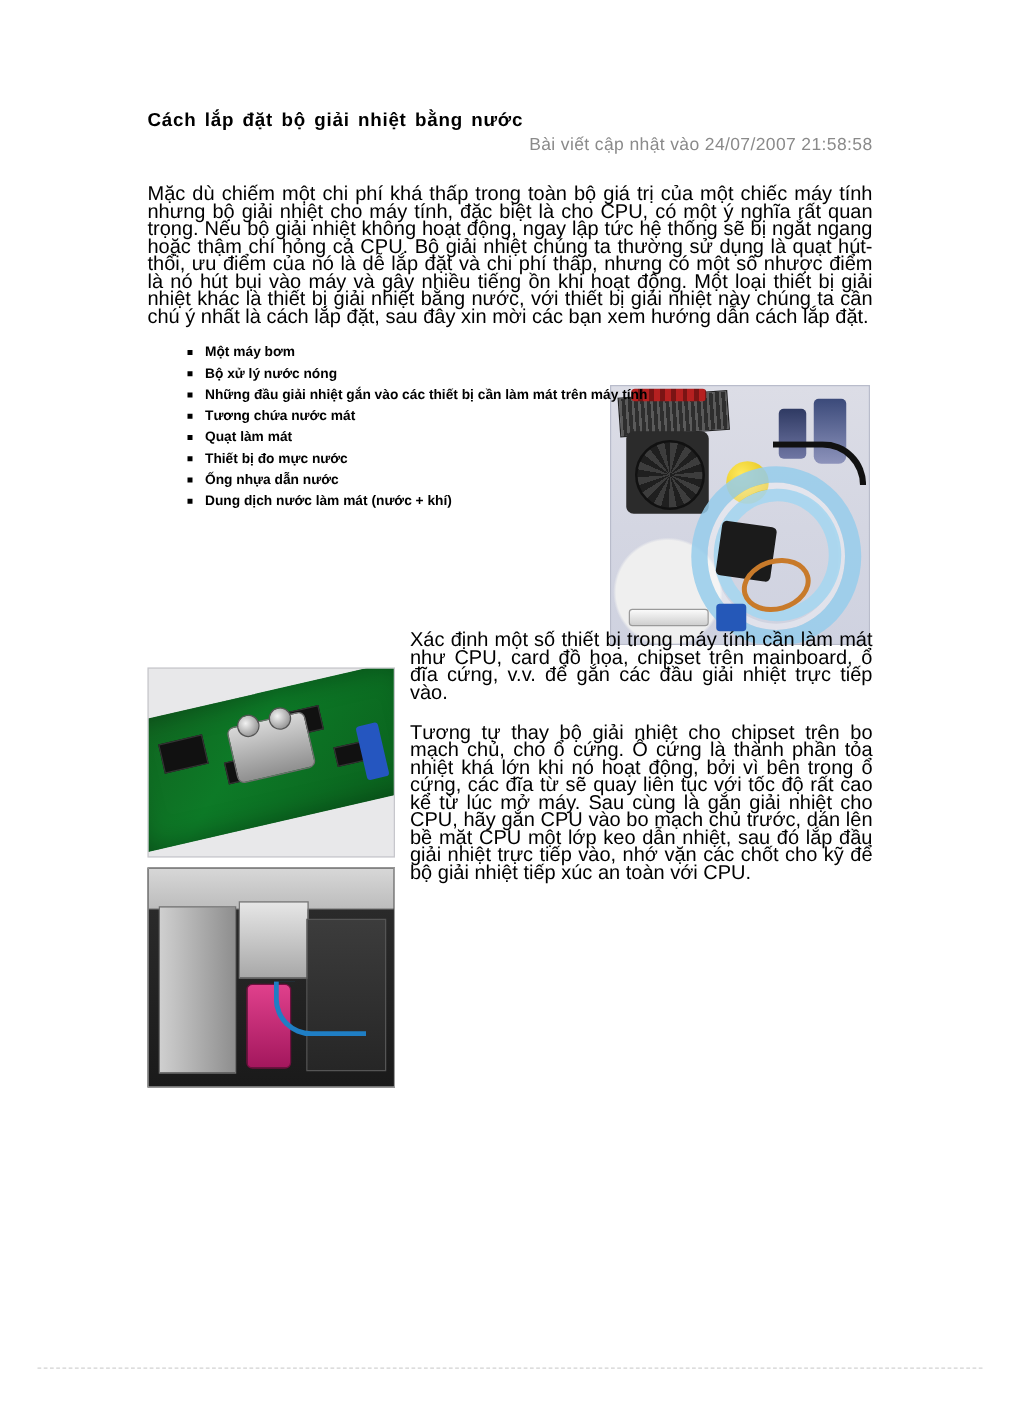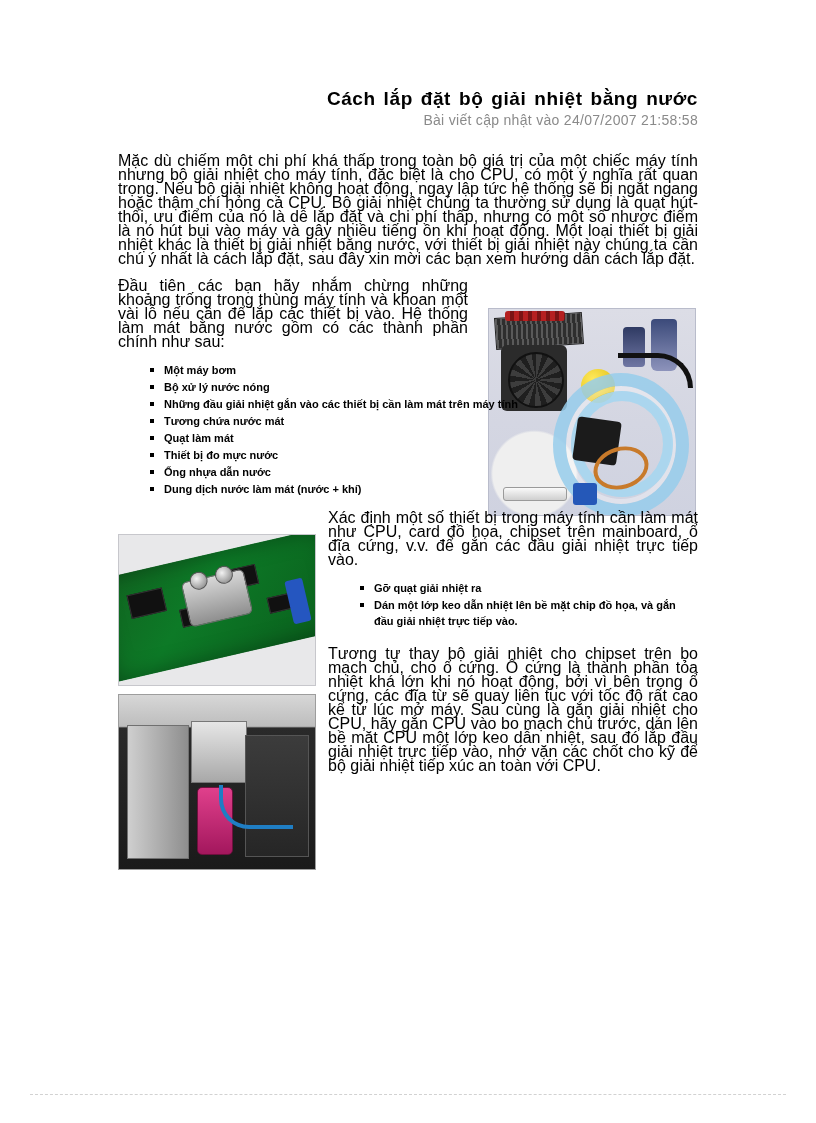--- a/index.html
+++ b/index.html
@@ -22,22 +22,22 @@
     box-sizing: border-box;
     padding: 0;
   }
   .content {
     position: absolute;
     left: 118px;
     top: 88px;
     width: 580px;
   }
   .doc-title {
-    text-align: right;
-    font-size: 19px;
+    text-align: left;
+    font-size: 15px;
     font-weight: bold;
     letter-spacing: 0.6px;
     margin: 0 0 2px 0;
     word-spacing: 2px;
   }
   .doc-subtitle {
     text-align: right;
     font-size: 14px;
     color: #8a8a8a;
     letter-spacing: 0.3px;
@@ -373,40 +373,35 @@
   </div>
 
   <div class="content">
 
     <h1 class="doc-title">Cách lắp đặt bộ giải nhiệt bằng nước</h1>
     <div class="doc-subtitle">Bài viết cập nhật vào 24/07/2007 21:58:58</div>
 
     <p class="body-text">Mặc dù chiếm một chi phí khá thấp trong toàn bộ giá trị của một chiếc máy tính nhưng bộ giải nhiệt cho máy tính, đặc biệt là cho CPU, có một ý nghĩa rất quan trọng. Nếu bộ giải nhiệt không hoạt động, ngay lập tức hệ thống sẽ bị ngắt ngang hoặc thậm chí hỏng cả CPU. Bộ giải nhiệt chúng ta thường sử dụng là quạt hút-thổi, ưu điểm của nó là dễ lắp đặt và chi phí thấp, nhưng có một số nhược điểm là nó hút bụi vào máy và gây nhiều tiếng ồn khi hoạt động. Một loại thiết bị giải nhiệt khác là thiết bị giải nhiệt bằng nước, với thiết bị giải nhiệt này chúng ta cần chú ý nhất là cách lắp đặt, sau đây xin mời các bạn xem hướng dẫn cách lắp đặt.</p>
 
     <div class="sec2">
-      <p class="body-text col-left">Đầu tiên các bạn hãy nhắm chừng những khoảng trống trong thùng máy tính và khoan một vài lỗ nếu cần để lắp các thiết bị vào. Hệ thống làm mát bằng nước gồm có các thành phần chính như sau:</p>
       <ul class="bullets">
         <li>Một máy bơm</li>
         <li>Bộ xử lý nước nóng</li>
         <li>Những đầu giải nhiệt gắn vào các thiết bị cần làm mát trên máy tính</li>
         <li>Tương chứa nước mát</li>
         <li>Quạt làm mát</li>
         <li>Thiết bị đo mực nước</li>
         <li>Ống nhựa dẫn nước</li>
         <li>Dung dịch nước làm mát (nước + khí)</li>
       </ul>
     </div>
 
     <div class="sec3" style="height:360px;">
       <div class="right-col" style="top:0;">
         <p class="body-text">Xác định một số thiết bị trong máy tính cần làm mát như CPU, card đồ họa, chipset trên mainboard, ổ đĩa cứng, v.v. để gắn các đầu giải nhiệt trực tiếp vào.</p>
-        <ul class="bullets" style="margin-top:8px;">
-          <li>Gỡ quạt giải nhiệt ra</li>
-          <li>Dán một lớp keo dẫn nhiệt lên bề mặt chip đồ họa, và gắn đầu giải nhiệt trực tiếp vào.</li>
-        </ul>
         <p class="body-text" style="margin-top:18px;">Tương tự thay bộ giải nhiệt cho chipset trên bo mạch chủ, cho ổ cứng. Ổ cứng là thành phần tỏa nhiệt khá lớn khi nó hoạt động, bởi vì bên trong ổ cứng, các đĩa từ sẽ quay liên tục với tốc độ rất cao kể từ lúc mở máy. Sau cùng là gắn giải nhiệt cho CPU, hãy gắn CPU vào bo mạch chủ trước, dán lên bề mặt CPU một lớp keo dẫn nhiệt, sau đó lắp đầu giải nhiệt trực tiếp vào, nhớ vặn các chốt cho kỹ để bộ giải nhiệt tiếp xúc an toàn với CPU.</p>
       </div>
     </div>
 
   </div>
 
   <div class="footer-rule"></div>
 </div>
 
 </body></html>

